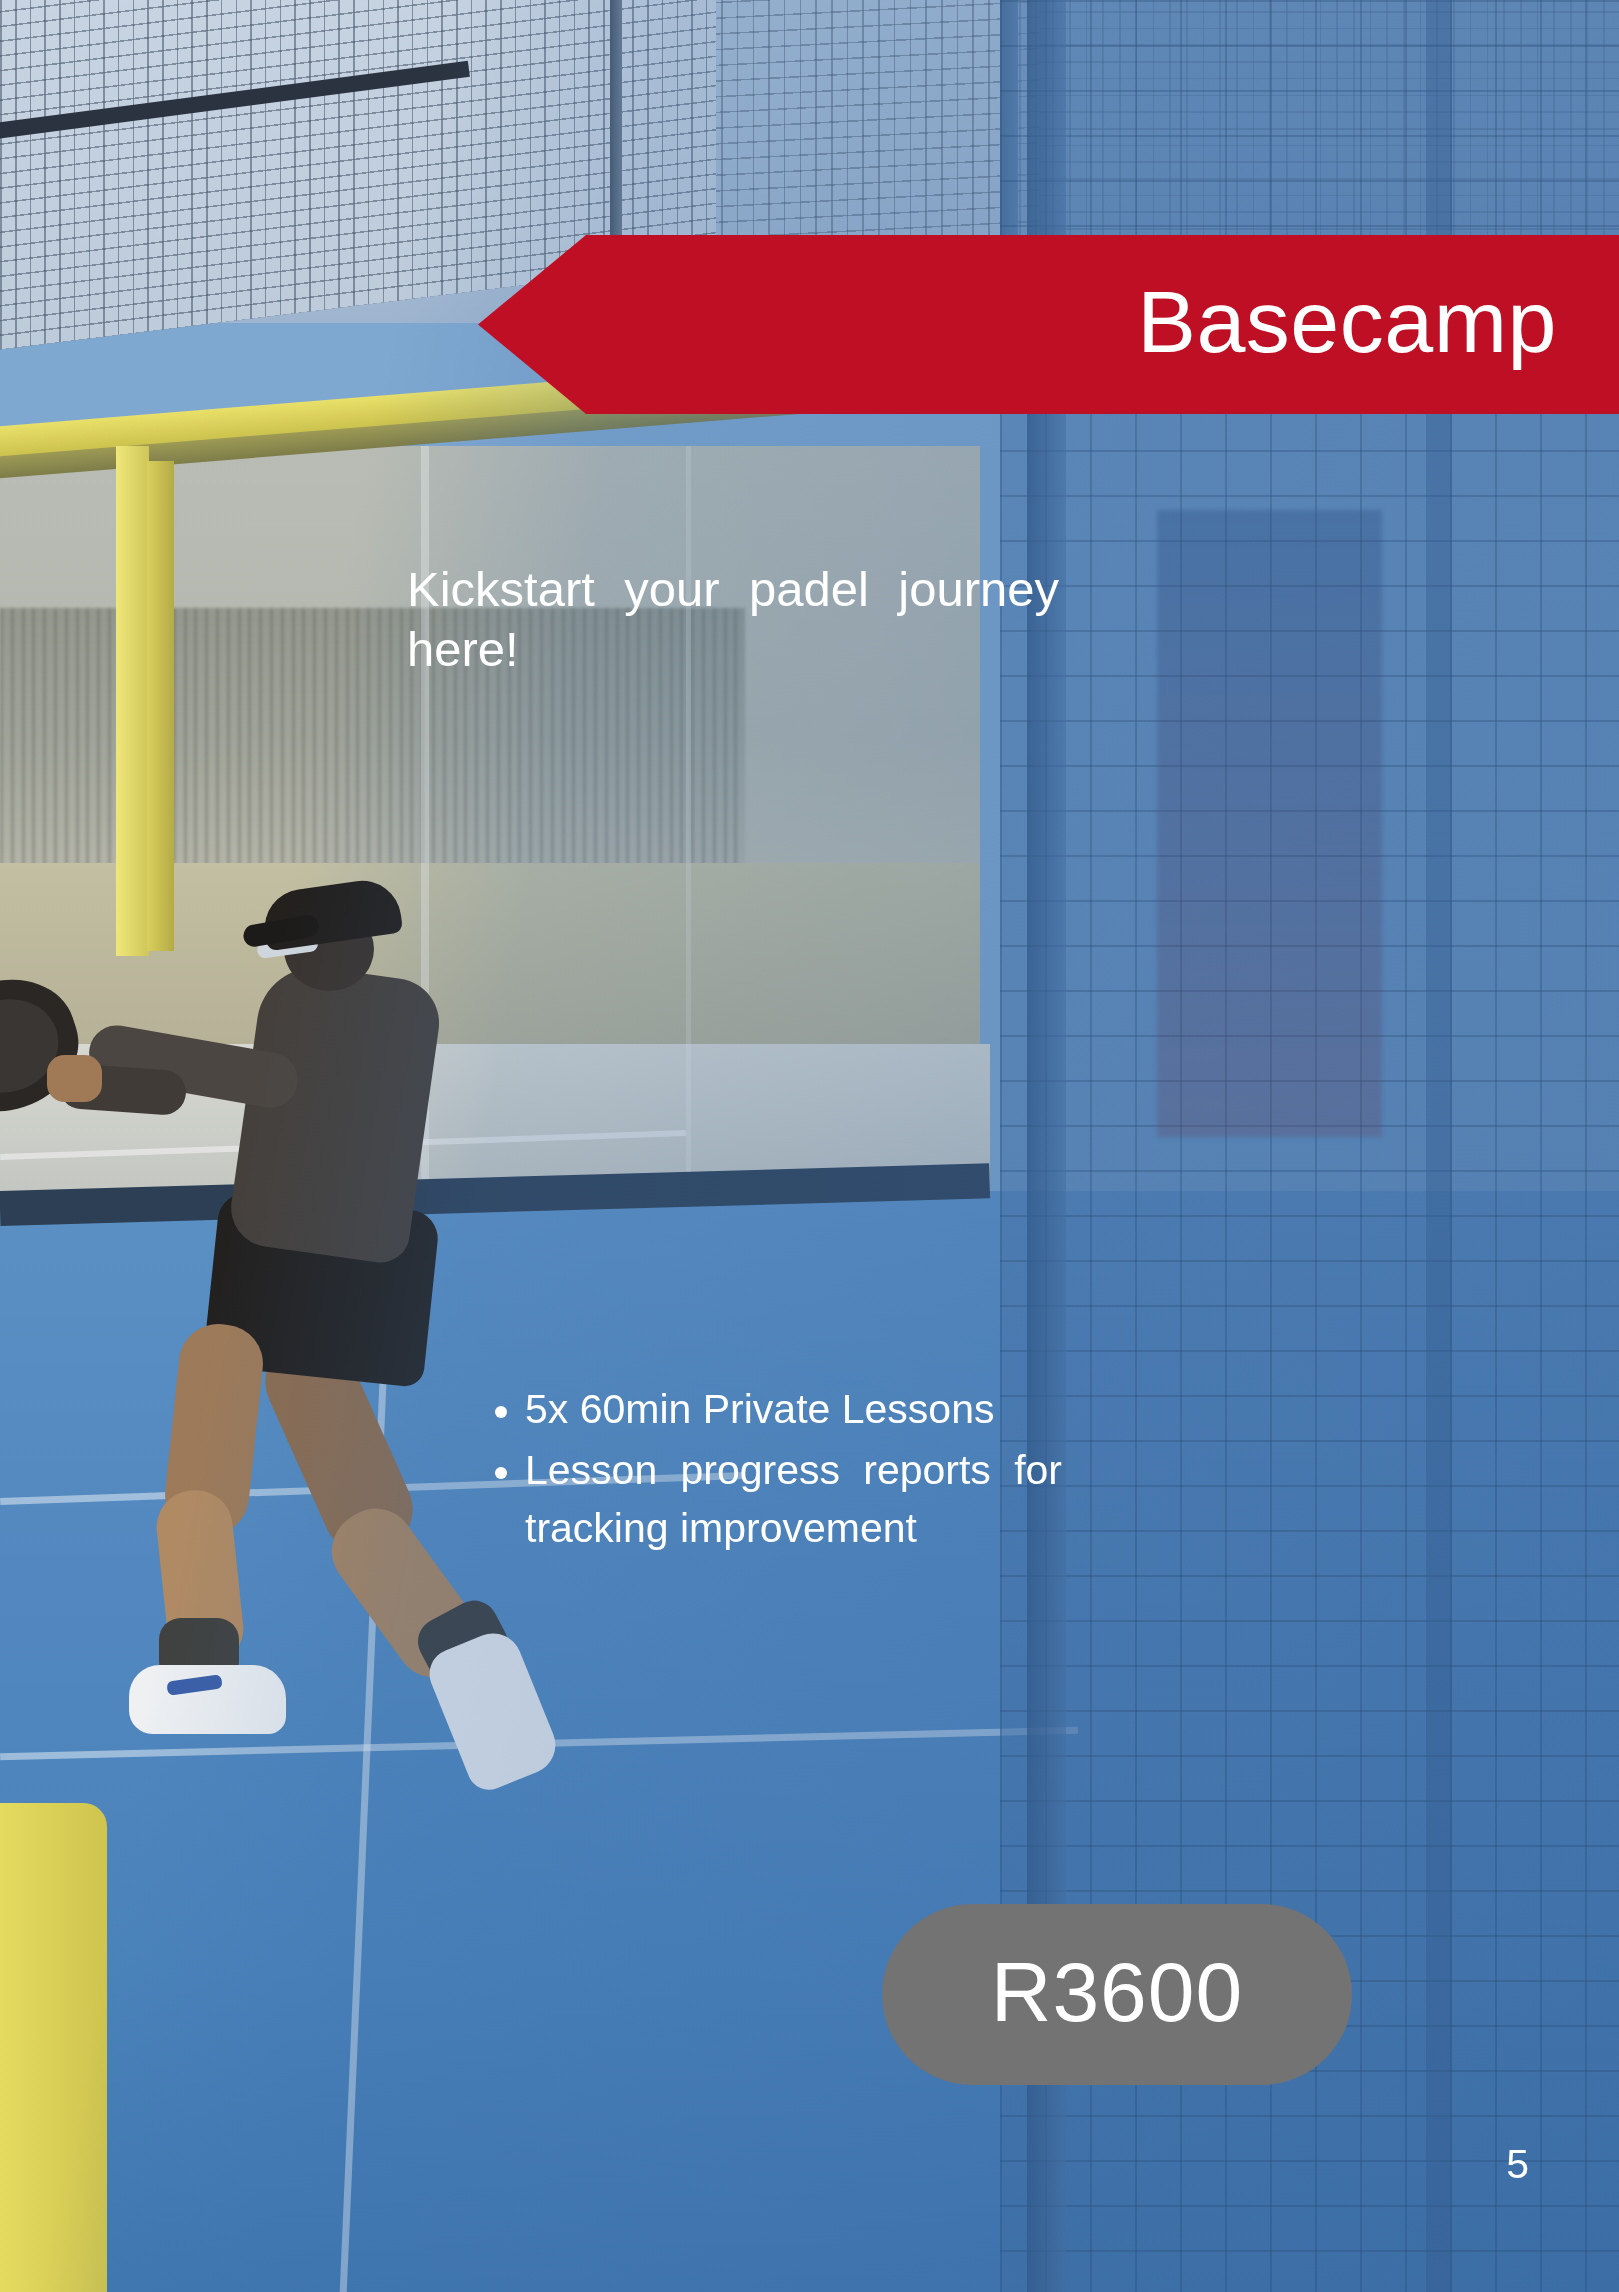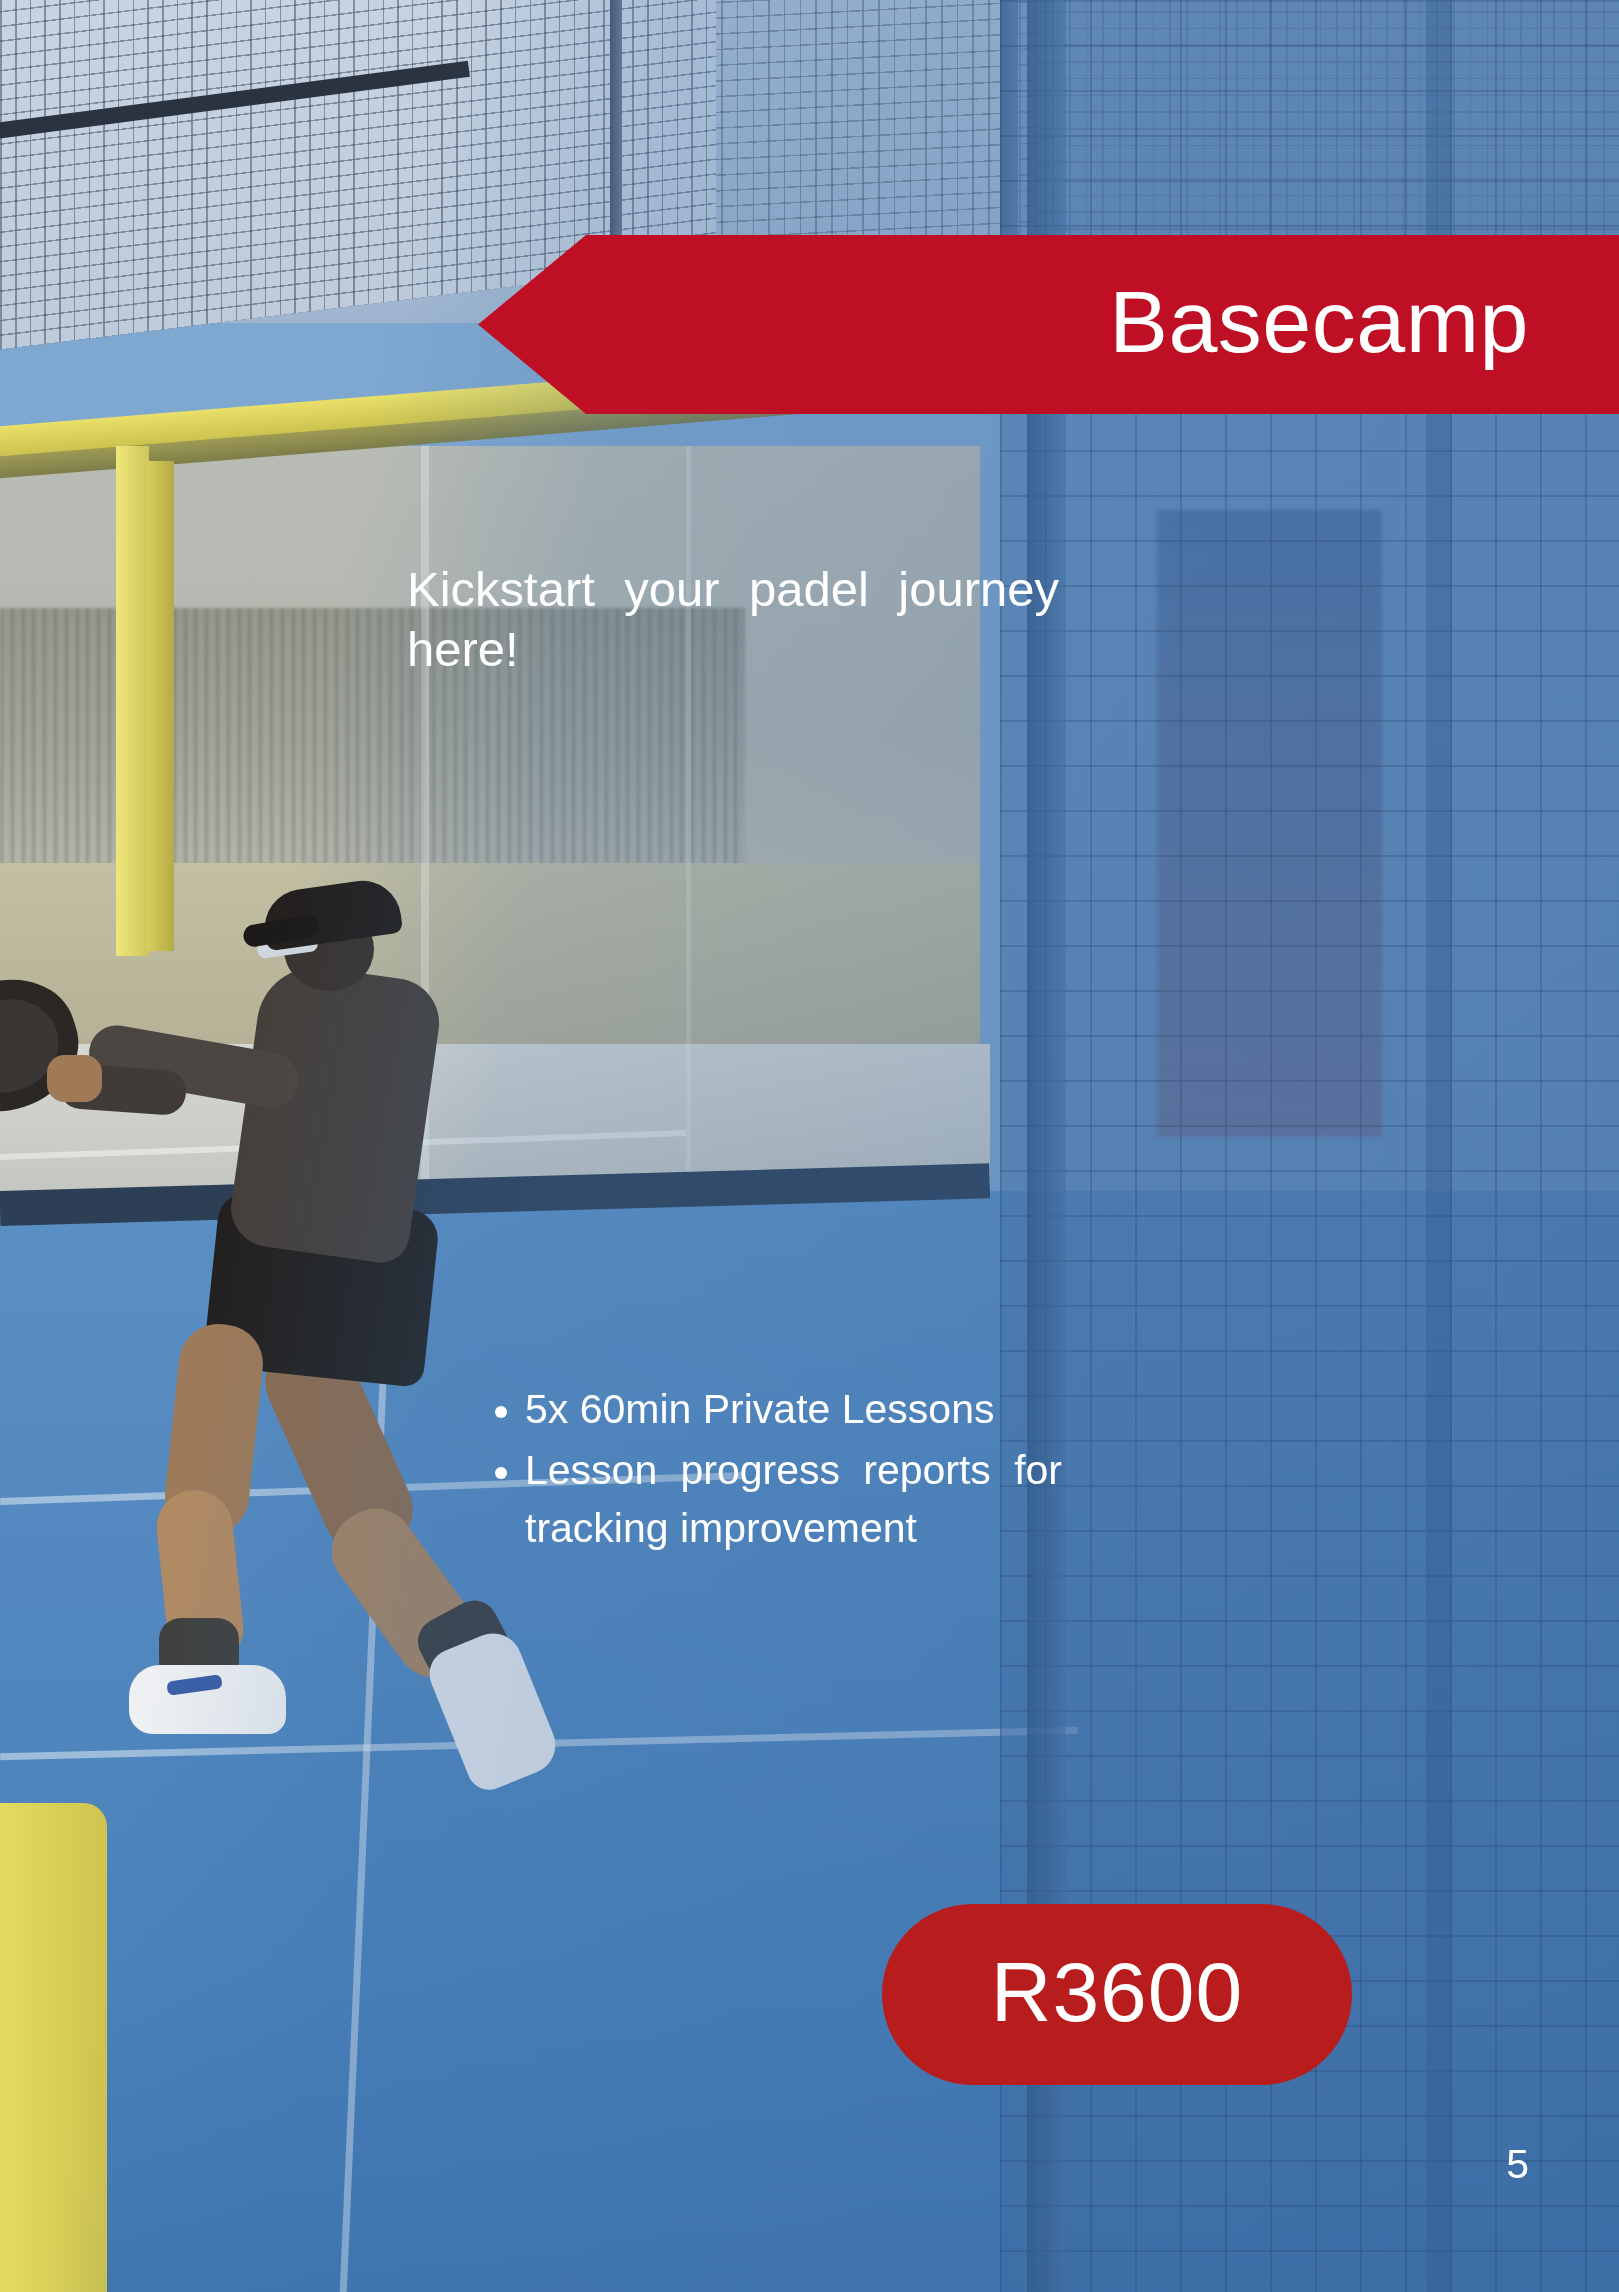--- a/index.html
+++ b/index.html
@@ -212,21 +212,21 @@
     background:#BE0F24;
     clip-path:polygon(0 50%, 108px 0, 100% 0, 100% 100%, 108px 100%);
     display:flex;align-items:center;justify-content:flex-end;
   }
   .banner-title{
     color:#ffffff;
     font-size:88px;
     font-weight:400;
     letter-spacing:0.5px;
     line-height:1;
-    padding-right:90px;
+    padding-right:62px;
     padding-bottom:5.9px;
     white-space:nowrap;
   }
 
   .lead{
     position:absolute;left:407px;top:511px;width:652px;
     color:#ffffff;
     font-size:49px;
     line-height:1.22;
     text-align:justify;
@@ -251,21 +251,21 @@
     line-height:1.40;
     list-style:disc;
     text-align:justify;
     text-align-last:left;
   }
   .bullets li{margin:0 0 3.9px 0;}
   .bullets li::marker{font-size:39px;}
 
   .price-pill{
     position:absolute;left:882px;top:1904px;width:470px;height:181px;
-    background:#b91c1c;
+    background:#737373;
     border-radius:92px;
     display:flex;align-items:center;justify-content:center;
   }
   .price-text{
     color:#ffffff;font-size:84px;font-weight:400;letter-spacing:1px;line-height:1;
     padding-bottom:5.9px;
   }
 
   .page-number{
     position:absolute;right:90px;bottom:108px;

